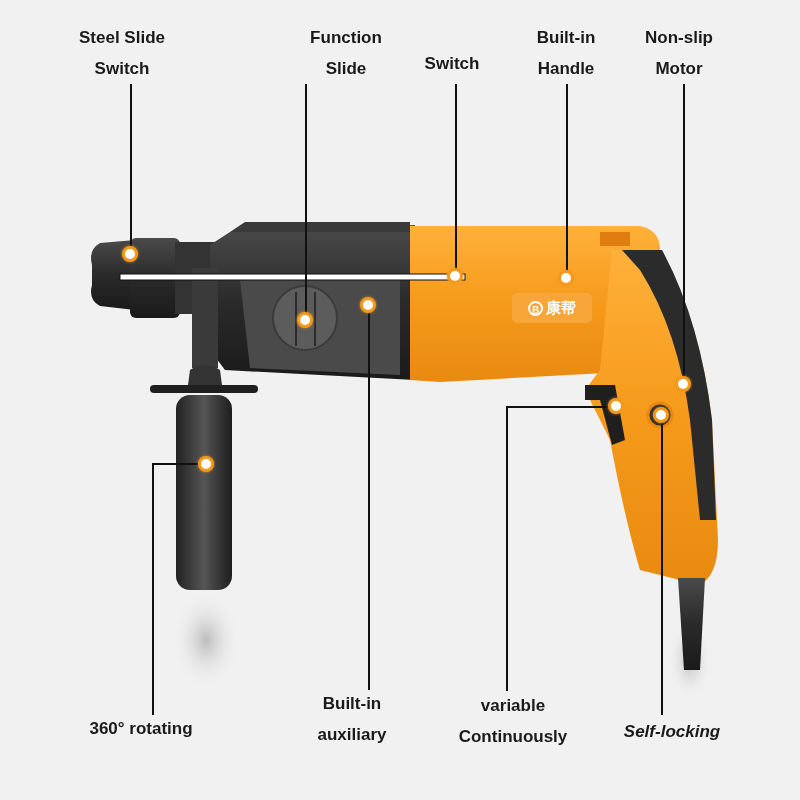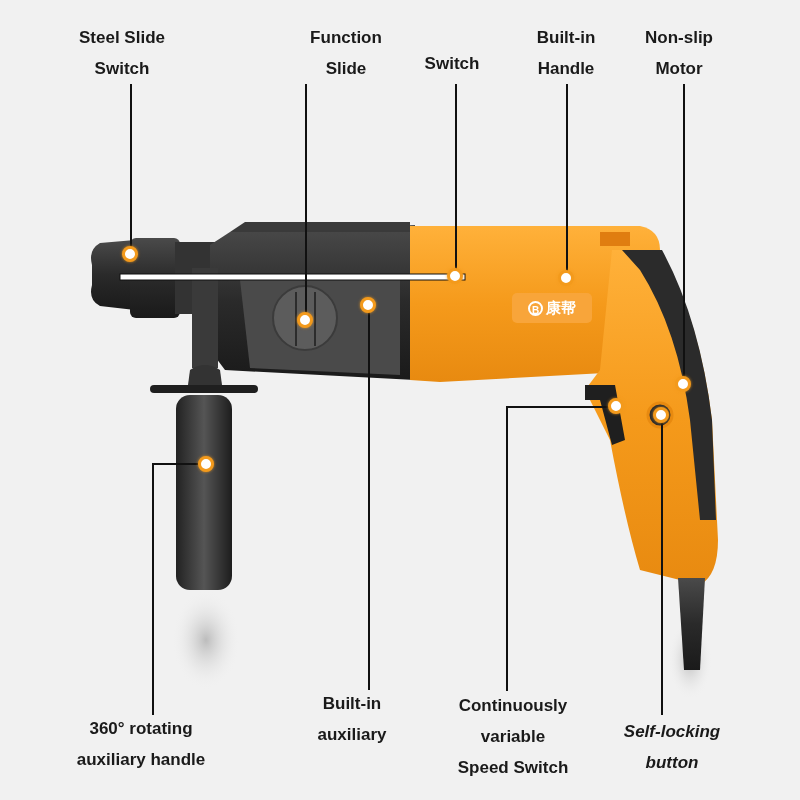--- a/index.html
+++ b/index.html
@@ -119,27 +119,24 @@
   <span>Built-in</span>
   <span>Handle</span>
 </div>
 <div class="label" style="left:679px;top:22px;">
   <span>Non-slip</span>
   <span>Motor</span>
 </div>
 
 <div class="label" style="left:141px;top:713px;">
   <span>360° rotating</span>
-  <span>auxiliary handle</span>
 </div>
 <div class="label" style="left:352px;top:688px;">
   <span>Built-in</span>
   <span>auxiliary</span>
 </div>
 <div class="label" style="left:513px;top:690px;">
+  <span>variable</span>
   <span>Continuously</span>
-  <span>variable</span>
-  <span>Speed Switch</span>
 </div>
 <div class="label" style="left:672px;top:716px;font-style:italic;">
   <span>Self-locking</span>
-  <span>button</span>
 </div>
 
 </body></html>

